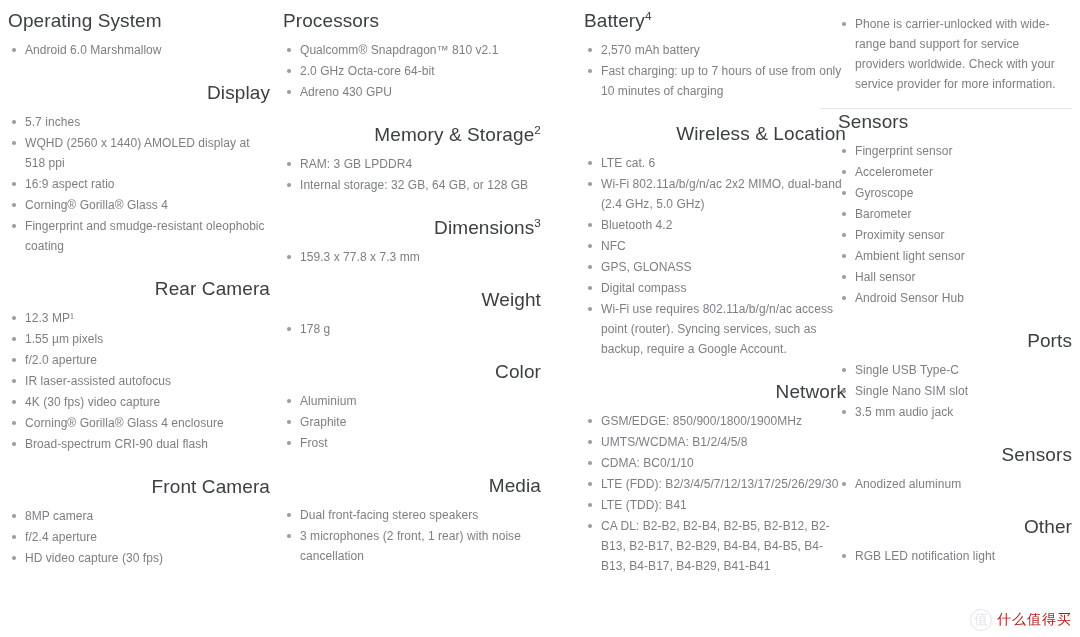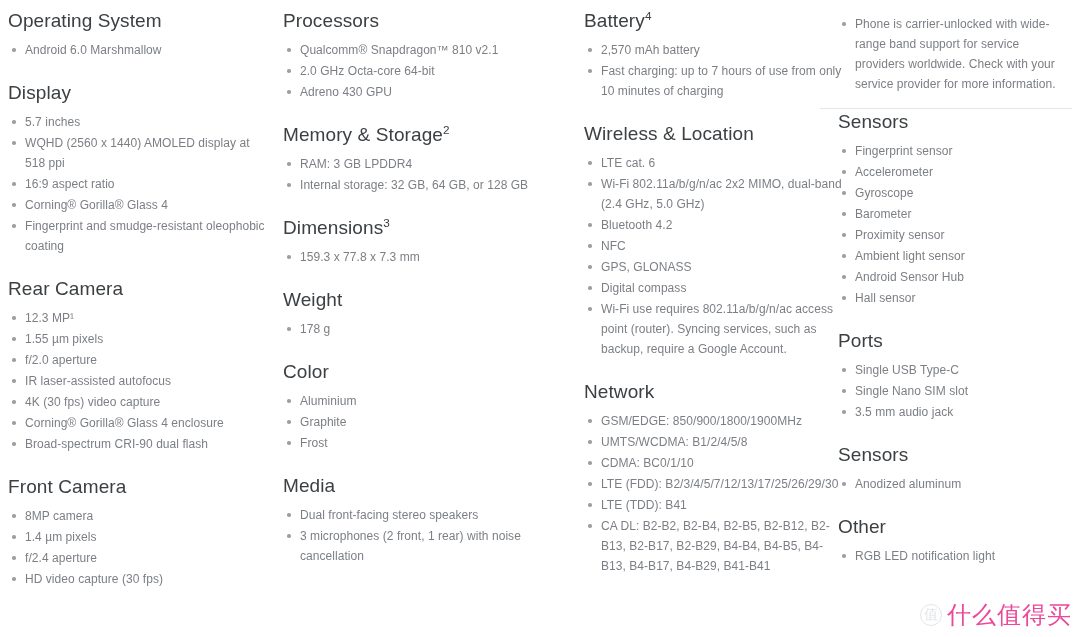--- a/index.html
+++ b/index.html
@@ -50,21 +50,21 @@
     font-size: 19px;
     font-weight: normal;
     color: #3c4043;
     margin: 0;
     padding: 0;
     line-height: 26px;
     letter-spacing: 0.1px;
   }
   .col-4 .section-title { margin-left: 18px; }
 
-  .section + .section .section-title { margin-top: 20px; }
+  .section + .section .section-title { margin-top: 20px; text-align: right; }
 
   sup {
     font-size: 0.62em;
     vertical-align: super;
     line-height: 0;
   }
 
   ul.spec-list {
     list-style: none;
     margin: 6px 0 0 0;
@@ -118,22 +118,22 @@
     height: 22px;
     border-radius: 50%;
     border: 1.6px solid #e3e5e8;
     color: #e3e5e8;
     font-size: 14px;
     line-height: 19px;
     text-align: center;
     font-family: "DejaVu Sans", sans-serif;
   }
   .wm-text {
-    font-size: 24px;
-    color: #ec4899;
+    font-size: 14px;
+    color: #b91c1c;
     letter-spacing: 1px;
     font-family: Liberation Serif, serif;
   }
 </style>
 </head>
 <body>
 
 <div class="spec-grid">
   <div class="spec-col col-1">
       <div class="section">
@@ -161,21 +161,20 @@
           <li>IR laser-assisted autofocus</li>
           <li>4K (30 fps) video capture</li>
           <li>Corning® Gorilla® Glass 4 enclosure</li>
           <li>Broad-spectrum CRI-90 dual flash</li>
         </ul>
       </div>
       <div class="section">
         <h2 class="section-title"><span>Front Camera</span></h2>
         <ul class="spec-list">
           <li>8MP camera</li>
-          <li>1.4 µm pixels</li>
           <li>f/2.4 aperture</li>
           <li>HD video capture (30 fps)</li>
         </ul>
       </div>
     </div>
   <div class="spec-col col-2">
       <div class="section">
         <h2 class="section-title"><span>Processors</span></h2>
         <ul class="spec-list">
           <li>Qualcomm® Snapdragon™ 810 v2.1</li>
@@ -257,22 +256,22 @@
       <div class="divider"></div>
       <div class="section">
         <h2 class="section-title"><span>Sensors</span></h2>
         <ul class="spec-list">
           <li>Fingerprint sensor</li>
           <li>Accelerometer</li>
           <li>Gyroscope</li>
           <li>Barometer</li>
           <li>Proximity sensor</li>
           <li>Ambient light sensor</li>
+          <li>Hall sensor</li>
           <li>Android Sensor Hub</li>
-          <li>Hall sensor</li>
         </ul>
       </div>
       <div class="section">
         <h2 class="section-title"><span>Ports</span></h2>
         <ul class="spec-list">
           <li>Single USB Type-C</li>
           <li>Single Nano SIM slot</li>
           <li>3.5 mm audio jack</li>
         </ul>
       </div>

